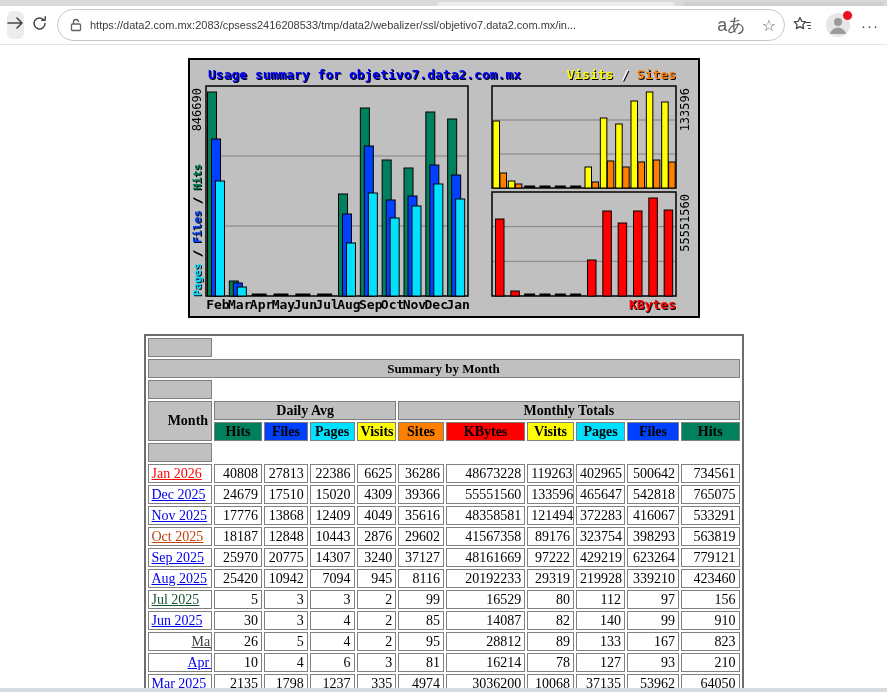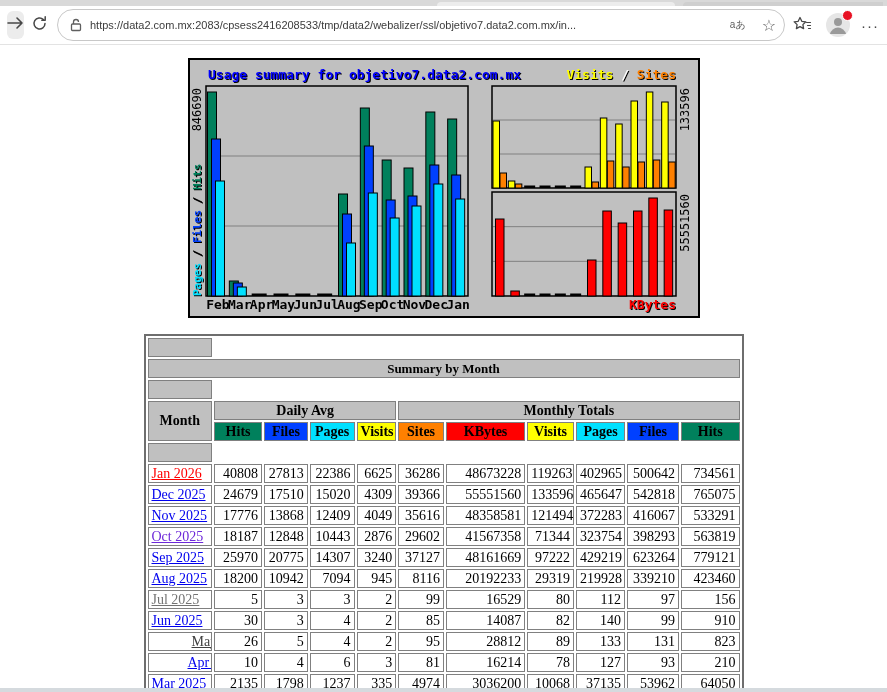--- a/index.html
+++ b/index.html
@@ -8,42 +8,42 @@
   .tabstrip{height:6px;background:#d9d9d9;position:relative;}
   .tabstrip .tab-hint{position:absolute;top:2px;left:437px;width:238px;height:4px;background:#ececec;border-radius:8px 8px 0 0;}
   .tabstrip .tab-hint2{position:absolute;top:2px;left:683px;width:200px;height:4px;background:#cfcfcf;border-radius:8px 0 0 0;}
   .toolbar{height:38px;background:#fff;display:flex;align-items:center;border-bottom:1px solid #e3e3e3;}
   .nav-btn{width:28px;height:28px;margin-left:7px;border-radius:6px;display:flex;align-items:center;justify-content:center;color:#474747;}
   .nav-btn.fwd{background:#ececec;}
   .url-pill{height:30px;flex:0 0 726px;margin-left:10px;border:1px solid #c8c8c8;border-radius:16px;
     display:flex;align-items:center;background:#fff;overflow:hidden;}
   .url-pill .lock{margin:0 8px 0 12px;display:flex;}
   .url-text{font-size:11px;color:#3c3c3c;white-space:nowrap;overflow:hidden;flex:1;}
-  .pill-icon{color:#5f5f5f;font-size:10px;margin:0 8px;flex:0 0 auto;}
+  .pill-icon{color:#5f5f5f;font-size:18px;margin:0 8px;flex:0 0 auto;}
   .chrome-icon{margin:0 7px;color:#474747;display:flex;align-items:center;}
   .avatar{position:relative;width:26px;height:26px;margin:0 6px;}
   .avatar .dot{position:absolute;top:-2px;right:-2px;width:9px;height:9px;border-radius:50%;background:#e81123;border:1px solid #fff;}
   .dots{font-size:15px;color:#474747;letter-spacing:1px;margin:0 8px 0 4px;}
   
   .page{height:644px;overflow:hidden;}
   .chart-wrap{width:508px;margin:13px auto 0 auto;border:2px solid #000;background:#c0c0c0;line-height:0;}
   
   .tbl-wrap{width:600px;margin:16px auto 0 auto;}
   table.summary{border-collapse:separate;border-spacing:2px;border:2px solid #6e6e6e;table-layout:fixed;
     font-family:"Liberation Serif",serif;font-size:14px;color:#000;width:600px;}
   table.summary th,table.summary td{border:1px solid #808080;padding:0 3px;height:17px;overflow:hidden;white-space:nowrap;}
   .hdr{background:#c0c0c0;font-weight:bold;}
   .title-cell{font-size:13px;text-align:center;height:22px;}
   .spacer-cell{height:4px;padding:0;}
   .colname{font-weight:bold;text-align:center;color:#000;}
   td.num{background:#fff;text-align:right;font-weight:normal;}
   td.mon{background:#fff;text-align:left;}
   td.mon a{}
   .grp{text-align:center;margin-left:19px;}
-  .month-hdr{text-align:center;vertical-align:middle;}
+  .month-hdr{text-align:right;vertical-align:middle;}
   .bottom-strip{position:fixed;left:0;bottom:0;width:887px;height:4px;background:#d5dade;}
 </style>
 </head>
 <body>
 
 <div>
   <div class="tabstrip">
     <div class="tab-hint"></div>
     <div class="tab-hint2"></div>
   </div>
@@ -271,60 +271,60 @@
             <td class="num">12409</td>
             <td class="num">4049</td>
             <td class="num">35616</td>
             <td class="num">48358581</td>
             <td class="num">121494</td>
             <td class="num">372283</td>
             <td class="num">416067</td>
             <td class="num">533291</td>
           </tr>
           <tr>
-            <td class="mon"><a href="#" style="color: #6d28d9;">Oct 2025</a></td>
+            <td class="mon"><a href="#" style="color: #c2410c;">Oct 2025</a></td>
             <td class="num">18187</td>
             <td class="num">12848</td>
             <td class="num">10443</td>
             <td class="num">2876</td>
             <td class="num">29602</td>
             <td class="num">41567358</td>
-            <td class="num">71344</td>
+            <td class="num">89176</td>
             <td class="num">323754</td>
             <td class="num">398293</td>
             <td class="num">563819</td>
           </tr>
           <tr>
             <td class="mon"><a href="#" style="color: rgb(0, 0, 238);">Sep 2025</a></td>
             <td class="num">25970</td>
             <td class="num">20775</td>
             <td class="num">14307</td>
             <td class="num">3240</td>
             <td class="num">37127</td>
             <td class="num">48161669</td>
             <td class="num">97222</td>
             <td class="num">429219</td>
             <td class="num">623264</td>
             <td class="num">779121</td>
           </tr>
           <tr>
             <td class="mon"><a href="#" style="color: rgb(0, 0, 238);">Aug 2025</a></td>
-            <td class="num">18200</td>
+            <td class="num">25420</td>
             <td class="num">10942</td>
             <td class="num">7094</td>
             <td class="num">945</td>
             <td class="num">8116</td>
             <td class="num">20192233</td>
             <td class="num">29319</td>
             <td class="num">219928</td>
             <td class="num">339210</td>
             <td class="num">423460</td>
           </tr>
           <tr>
-            <td class="mon"><a href="#" style="color: #737373;">Jul 2025</a></td>
+            <td class="mon"><a href="#" style="color: #14532d;">Jul 2025</a></td>
             <td class="num">5</td>
             <td class="num">3</td>
             <td class="num">3</td>
             <td class="num">2</td>
             <td class="num">99</td>
             <td class="num">16529</td>
             <td class="num">80</td>
             <td class="num">112</td>
             <td class="num">97</td>
             <td class="num">156</td>
@@ -345,21 +345,21 @@
           <tr>
             <td class="mon"><a href="#" style="color: #404040; margin-left: 40px;">May 2025</a></td>
             <td class="num">26</td>
             <td class="num">5</td>
             <td class="num">4</td>
             <td class="num">2</td>
             <td class="num">95</td>
             <td class="num">28812</td>
             <td class="num">89</td>
             <td class="num">133</td>
-            <td class="num">131</td>
+            <td class="num">167</td>
             <td class="num">823</td>
           </tr>
           <tr>
             <td class="mon"><a href="#" style="color: rgb(0, 0, 238); margin-left: 36px;">Apr 2025</a></td>
             <td class="num">10</td>
             <td class="num">4</td>
             <td class="num">6</td>
             <td class="num">3</td>
             <td class="num">81</td>
             <td class="num">16214</td>

